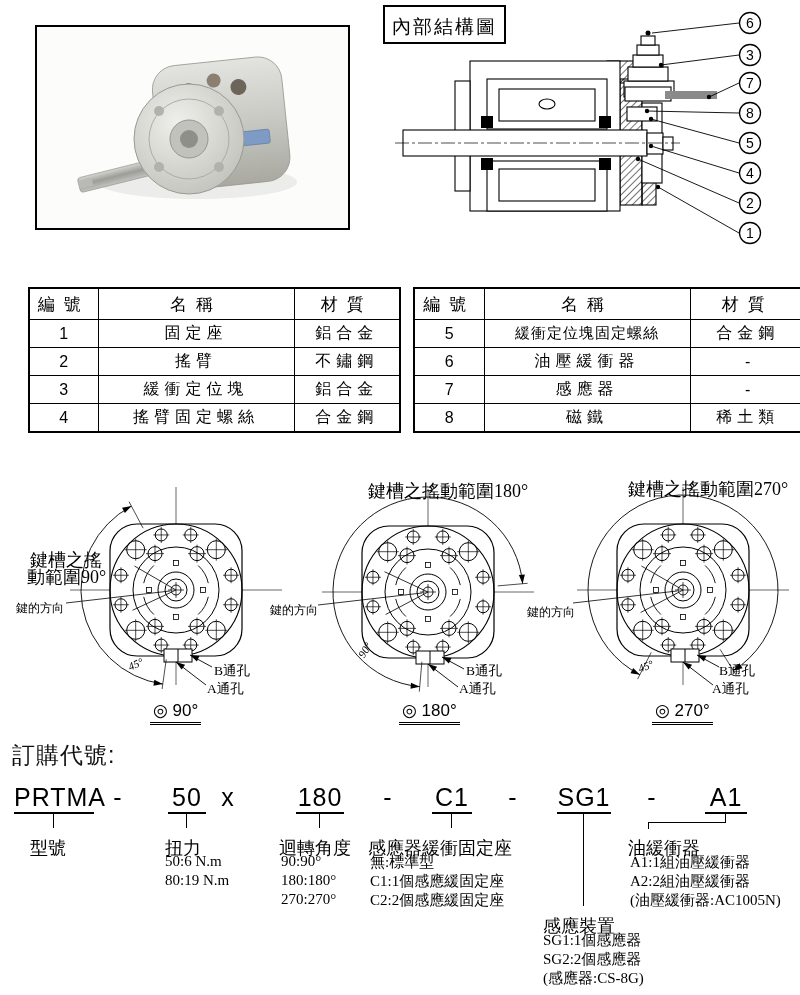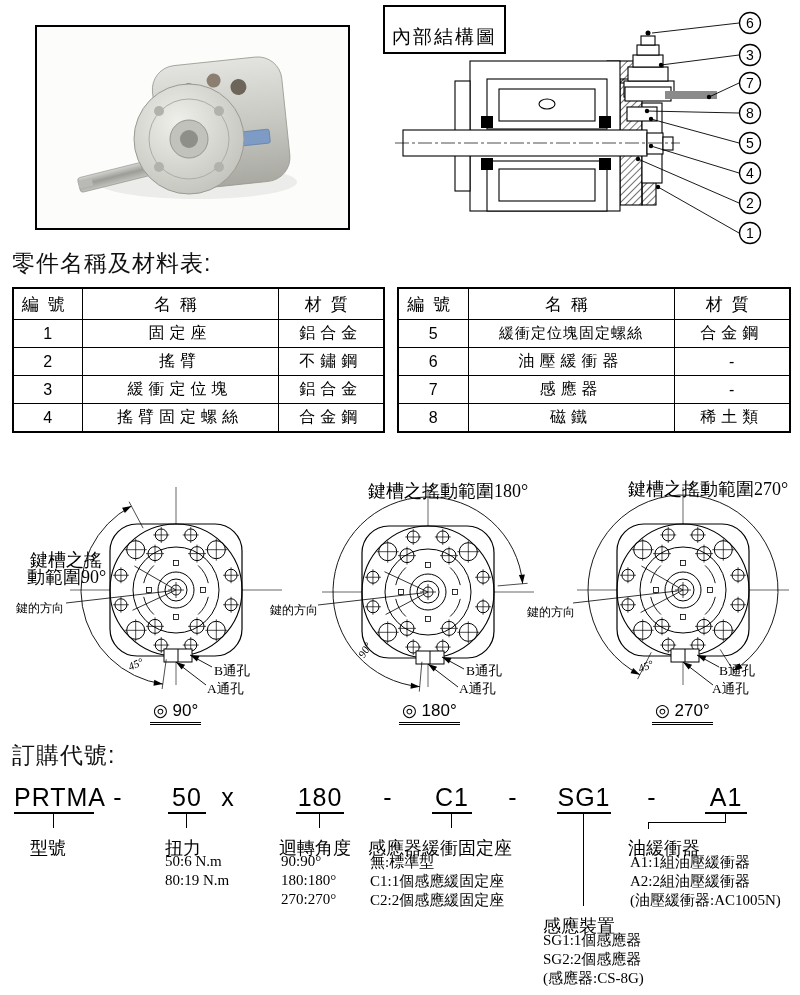--- a/index.html
+++ b/index.html
@@ -8,27 +8,27 @@
     font-family:"Liberation Sans", sans-serif; color:#000; overflow:hidden;
   }
   .abs { position:absolute; }
   .sec-title { font-size:23px; letter-spacing:1px; color:#111; }
 
   
   #photo-frame { left:35px; top:25px; width:311px; height:201px; border:2px solid #000; background:#fcfcfb; }
 
   
   #struct-label { left:383px; top:5px; border:2px solid #000; background:#fff;
-    font-size:19px; padding:17px 7px 2px; letter-spacing:2px; }
+    font-size:19px; padding:7px 7px 2px; letter-spacing:2px; }
 
   
   table.parts { border-collapse:collapse; table-layout:fixed; background:#fff; }
   table.parts td { border:1px solid #000; text-align:center; height:27px; padding:0;
     font-size:16px; font-family:"Liberation Serif", serif; letter-spacing:5px; overflow:hidden; white-space:nowrap; }
-  table.parts { border:2px solid #000; }
+  table.parts { border:2px solid #000;margin-left:16px; }
   table.parts tr.hd td { height:30px; font-size:17px; letter-spacing:9px; }
   table.parts td.tight { letter-spacing:1px; font-size:15px; }
   table.parts td.num { letter-spacing:0; font-family:"Liberation Sans", sans-serif; }
 
   
   .dlabel { position:absolute; font-family:"Liberation Serif", serif; font-size:18px; white-space:nowrap; }
   .klabel { position:absolute; font-family:"Liberation Serif", serif; font-size:12px; white-space:nowrap; }
   .plabel { position:absolute; font-family:"Liberation Serif", serif; font-size:13.5px; white-space:nowrap; }
   .alabel { position:absolute; font-family:"Liberation Serif", serif; font-style:italic; font-size:11px; white-space:nowrap; }
   .caption { position:absolute; font-size:17px; font-family:"Liberation Sans", sans-serif;
@@ -191,21 +191,20 @@
           <circle cx="355" cy="200" r="10.5" fill="#fff" stroke="#000" stroke-width="1.3"></circle>
           <text x="355" y="205" font-size="14" text-anchor="middle">2</text>
         </g>
       <g>
           <circle cx="355" cy="230" r="10.5" fill="#fff" stroke="#000" stroke-width="1.3"></circle>
           <text x="355" y="235" font-size="14" text-anchor="middle">1</text>
         </g>
     </g>
   </svg>
 
-  <div class="abs sec-title" style="left:12px; top:248px;">零件名稱及材料表:</div>
 
   <table class="parts abs" style="left:12px; top:287px; width:371px;">
     <colgroup>
         <col style="width:69px">
         <col style="width:196px">
         <col style="width:106px">
       </colgroup>
     <tbody>
         <tr class="hd">
       <td>編號</td>

